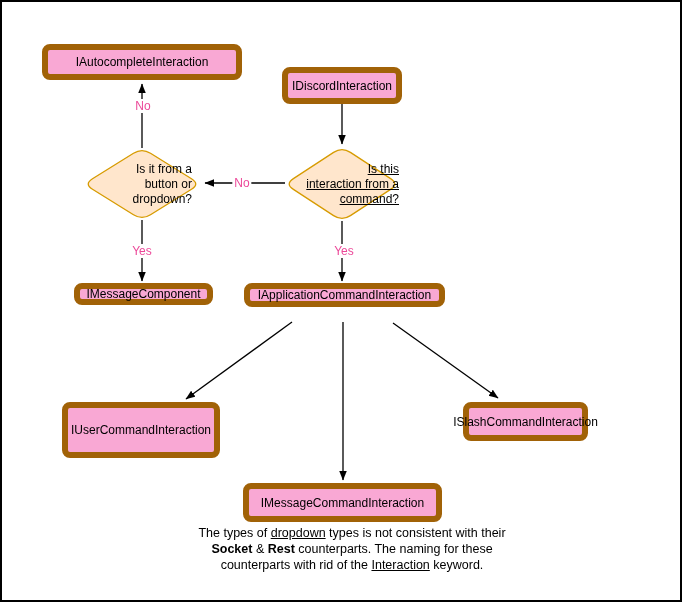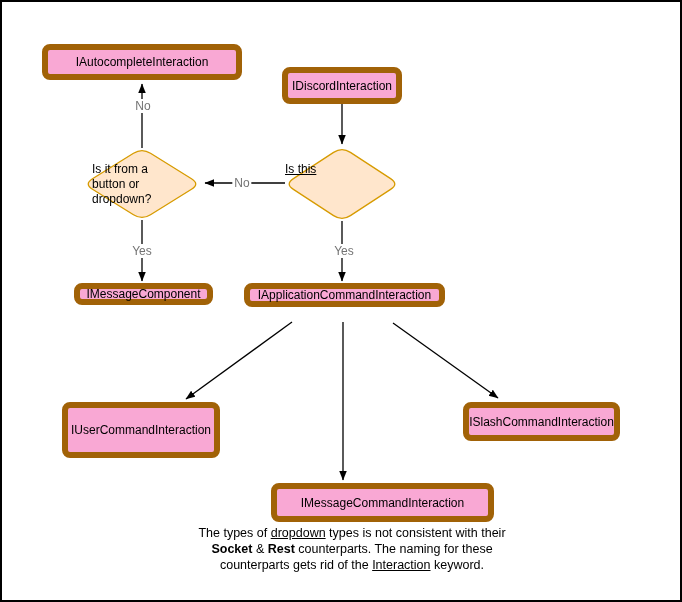--- a/index.html
+++ b/index.html
@@ -32,30 +32,30 @@
     justify-content: center;
     font-size: 12px;
     color: #000000;
     text-align: center;
     white-space: nowrap;
   }
   .decision-text {
     position: absolute;
     font-size: 12px;
     color: #000000;
-    text-align: left;
+    text-align: right;
     line-height: 15px;
   }
   .edge-label {
     position: absolute;
     transform: translate(-50%, -50%);
     background: #ffffff;
     padding: 0 2px;
     font-size: 12px;
-    color: #737373;
+    color: #ec4899;
     line-height: 14px;
   }
   .note {
     position: absolute;
     left: 10px;
     top: 523px;
     width: 680px;
     text-align: center;
     font-size: 12.5px;
     line-height: 16px;
@@ -92,43 +92,45 @@
   <div class="node" style="left:40px; top:42px; width:200px; height:36px;">IAutocompleteInteraction</div>
 
   <div class="node" style="left:280px; top:41px; width:120px; height:37px;margin-top:24px;">IDiscordInteraction</div>
 
   <div class="node" style="left:72px; top:281px; width:139px; height:22px;">IMessageComponent</div>
 
   <div class="node" style="left:242px; top:281px; width:201px; height:24px;">IApplicationCommandInteraction</div>
 
   <div class="node" style="left:60px; top:400px; width:158px; height:56px;">IUserCommandInteraction</div>
 
-  <div class="node" style="left:241px; top:481px; width:223px; height:39px;margin-left:28px;">IMessageCommandInteraction</div>
+  <div class="node" style="left:241px; top:481px; width:199px; height:39px;">IMessageCommandInteraction</div>
 
-  <div class="node" style="left:461px; top:400px; width:157px; height:39px;">ISlashCommandInteraction</div>
+  <div class="node" style="left:461px; top:400px; width:125px; height:39px;">ISlashCommandInteraction</div>
 
   <div class="decision-text" style="left:90px; top:160px; width:100px;">
     <div>Is it from a</div>
     <div>button or</div>
     <div>dropdown?</div>
   </div>
   <div class="decision-text" style="left:283px; top:160px; width:114px;text-decoration:underline;">
     <div>Is this</div>
+    <div>interaction from a</div>
+    <div>command?</div>
   </div>
 
   <div class="edge-label" style="left:141px; top:104px;">No</div>
   <div class="edge-label" style="left:240px; top:181px;">No</div>
   <div class="edge-label" style="left:140px; top:249px;">Yes</div>
   <div class="edge-label" style="left:342px; top:249px;">Yes</div>
 
   <div class="note">
     <div>
       <span>The types of </span><span class="u">dropdown</span><span> types is not consistent with their</span>
     </div>
     <div>
       <span class="b">Socket</span><span> &amp; </span><span class="b">Rest</span><span> counterparts. The naming for these</span>
     </div>
     <div>
-      <span>counterparts gets rid of the </span><span class="u">Interaction</span><span> keyword.</span>
+      <span>counterparts with rid of the </span><span class="u">Interaction</span><span> keyword.</span>
     </div>
   </div>
 
 </div>
 
 </body></html>

